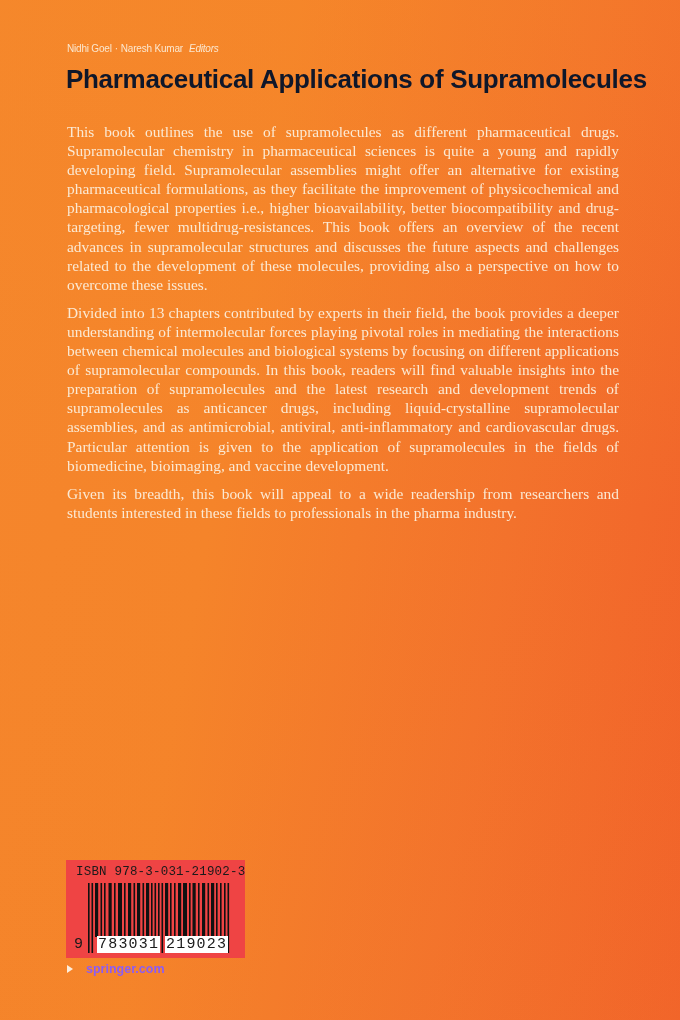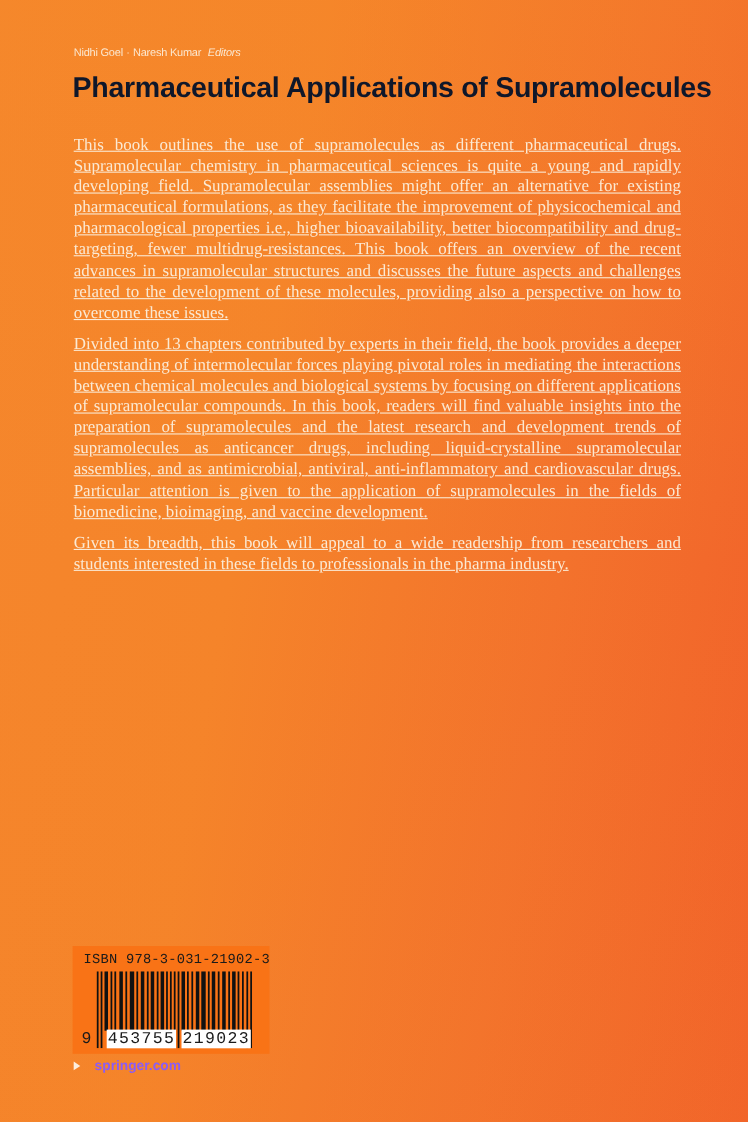--- a/index.html
+++ b/index.html
@@ -58,29 +58,28 @@
     font-family: "Liberation Serif", serif;
     font-size: 15.4px;
     line-height: 19.1px;
     color: #fbe9d3;
     text-align: justify;
   }
   .blurb p {
     margin: 0 0 9px 0;
     text-align: justify;
     text-align-last: left;
-    text-decoration: underline;
   }
   .barcode-box {
     position: absolute;
     left: 66px;
     top: 860px;
     width: 179px;
     height: 98px;
-    background: #f97316;
+    background: #ef4444;
   }
   .isbn-text {
     position: absolute;
     left: 10px;
     top: 5px;
     font-family: "Liberation Mono", monospace;
     font-size: 12.5px;
     color: #1a1a1a;
     letter-spacing: 0.2px;
     white-space: nowrap;
@@ -183,21 +182,21 @@
         <rect x="133.5" y="0" width="1.6" height="54"></rect>
         <rect x="137" y="0" width="3.2" height="54"></rect>
         <rect x="142" y="0" width="1.6" height="54"></rect>
         <rect x="146" y="0" width="1.6" height="54"></rect>
 
         <rect x="150" y="0" width="1.6" height="70"></rect>
         <rect x="153.5" y="0" width="1.6" height="70"></rect>
       </g>
     </svg>
     <span class="barcode-digits digit-first">9</span>
-    <span class="barcode-digits digit-g1">453755</span>
+    <span class="barcode-digits digit-g1">783031</span>
     <span class="barcode-digits digit-g2">219023</span>
   </div>
 
   <a class="springer-link">
     <span class="play-icon"></span>
     <span>springer.com</span>
   </a>
 </div>
 
 </body></html>

